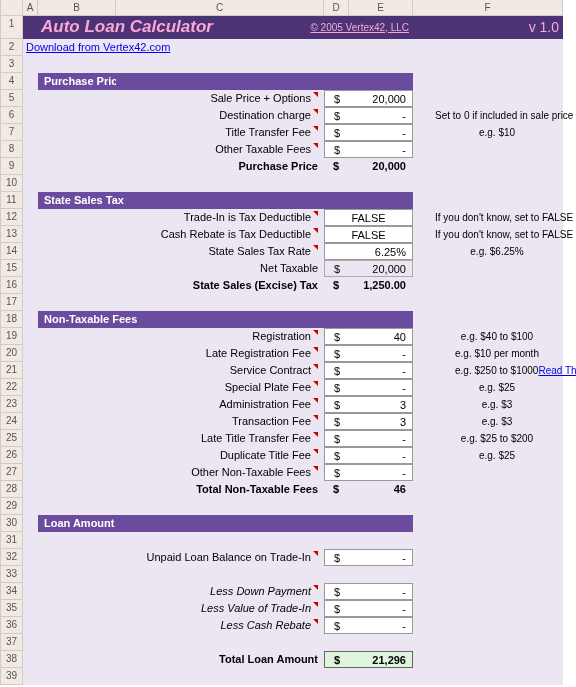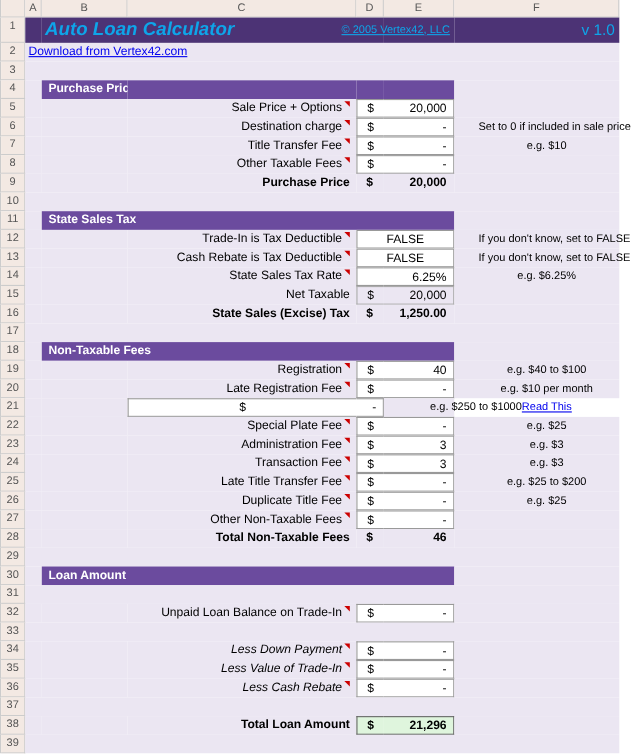--- a/index.html
+++ b/index.html
@@ -31,21 +31,21 @@
     border-bottom: 1px solid transparent;
     padding: 1px 3px;
     min-height: 17px;
     display: flex;
     align-items: center;
     white-space: nowrap;
   }
   .row .cell:not(.rh) { background: #EBE6F2; }
   .title-row .cell:not(.rh) {
     background: #4C3375;
-    color: #0ea5e9;
+    color: #f9a8d4;
   }
   .title-text { font-size: 17px; font-weight: bold; font-style: italic; }
   .title-cr { text-decoration: underline; font-size: 10px; justify-content: flex-end; text-align: right; }
   .title-ver { font-size: 14px; justify-content: flex-end; }
   .link { color: #0000EE; text-decoration: underline; cursor: pointer; }
   .section-head {
     background: #6B4B9E !important;
     color: #fff;
     font-weight: bold;
     padding-left: 6px;
@@ -247,20 +247,21 @@
       <div class="cell"></div>
   <div class="cell label triangle">Late Registration Fee</div>
   <div class="cell sym">$</div>
   <div class="cell val">-</div>
   <div class="cell note center">e.g. $10 per month</div>
 </div>
 <div class="row">
       <div class="rh">21</div>
       <div class="cell"></div>
       <div class="cell"></div>
+  <div class="cell label triangle">Service Contract</div>
   <div class="cell sym">$</div>
   <div class="cell val">-</div>
   <div class="cell note">
         <span style="margin:0 auto 0 20px;">e.g. $250 to $1000</span>
         <span class="link">Read This</span>
       </div>
 </div>
 <div class="row">
       <div class="rh">22</div>
       <div class="cell"></div>

